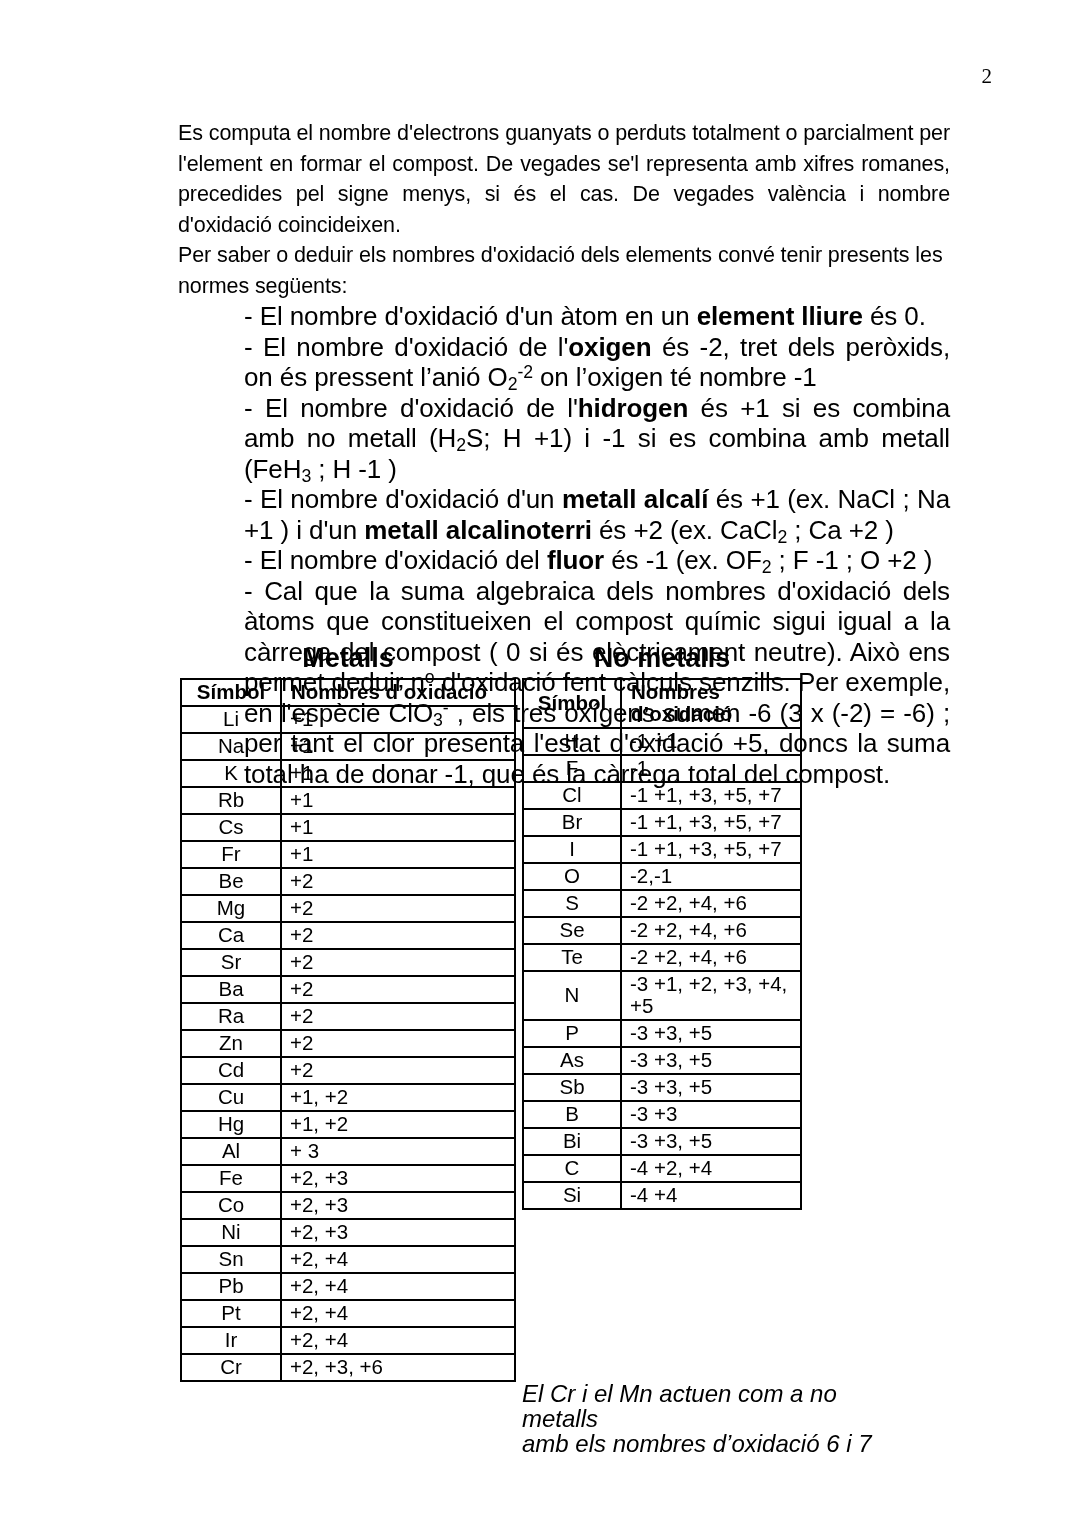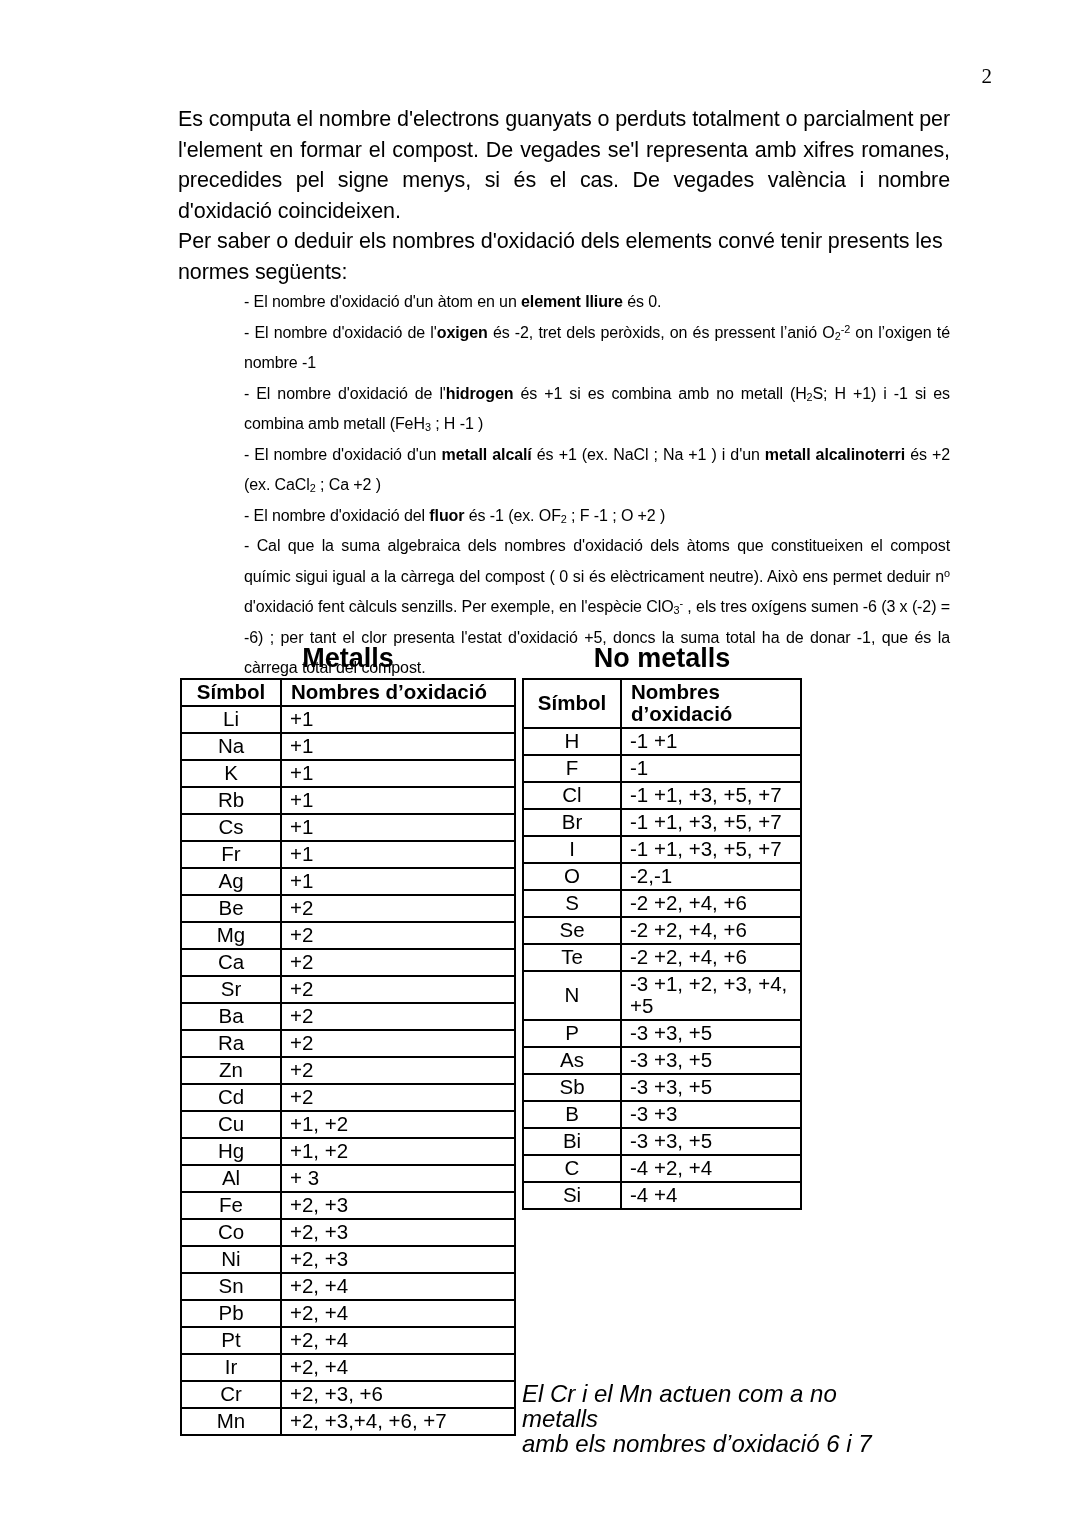--- a/index.html
+++ b/index.html
@@ -28,21 +28,21 @@
     right: 88px;
     top: 66px;
     font-family: "Liberation Serif", serif;
     font-size: 21px;
     line-height: 1;
   }
 
   .body-block {
     position: absolute;
     left: 178px;
-    top: 104px;
+    top: 118px;
     width: 772px;
   }
 
   p.just {
     margin: 0;
     font-size: 21.5px;
     line-height: 30.5px;
     text-align: justify;
     text-justify: inter-word;
     letter-spacing: -0.1px;
@@ -51,21 +51,21 @@
     text-align: left;
   }
 
   .rule-list {
     margin: 0;
     padding: 0;
   }
   .rule {
     margin: 0;
     padding-left: 66px;
-    font-size: 16px;
+    font-size: 26px;
     line-height: 30.5px;
     text-align: justify;
     text-justify: inter-word;
     letter-spacing: -0.1px;
   }
   .rule b { font-weight: bold; }
 
   sub, sup {
     font-size: 0.68em;
     line-height: 0;
@@ -189,24 +189,20 @@
             </tr>
             <tr>
               <td class="col-sym">Cs</td>
               <td class="col-val">+1</td>
             </tr>
             <tr>
               <td class="col-sym">Fr</td>
               <td class="col-val">+1</td>
             </tr>
             <tr>
-              <td class="col-sym">Ag</td>
-              <td class="col-val">+1</td>
-            </tr>
-            <tr>
               <td class="col-sym">Be</td>
               <td class="col-val">+2</td>
             </tr>
             <tr>
               <td class="col-sym">Mg</td>
               <td class="col-val">+2</td>
             </tr>
             <tr>
               <td class="col-sym">Ca</td>
               <td class="col-val">+2</td>
@@ -267,24 +263,20 @@
               <td class="col-sym">Pt</td>
               <td class="col-val">+2, +4</td>
             </tr>
             <tr>
               <td class="col-sym">Ir</td>
               <td class="col-val">+2, +4</td>
             </tr>
             <tr>
               <td class="col-sym">Cr</td>
               <td class="col-val">+2, +3, +6</td>
-            </tr>
-            <tr>
-              <td class="col-sym">Mn</td>
-              <td class="col-val">+2, +3,+4, +6, +7</td>
             </tr>
           </tbody>
       </table>
     </div>
 
     <div class="tbl-wrap right">
       <div class="tbl-title">No metalls</div>
       <table class="ox">
         <thead>
           <tr>

